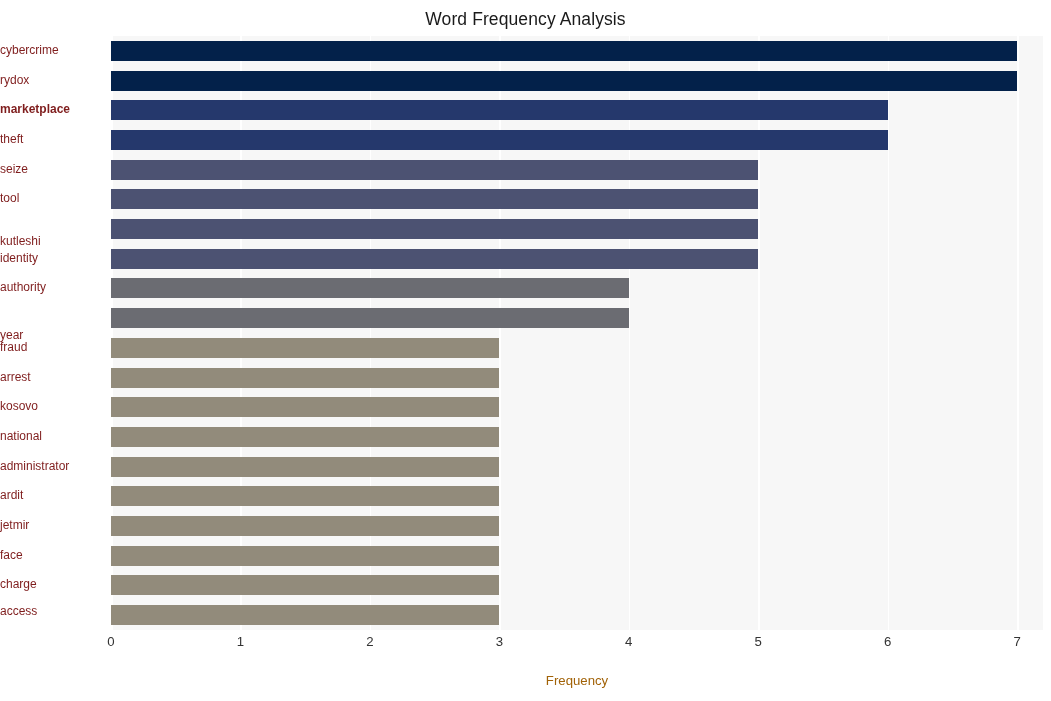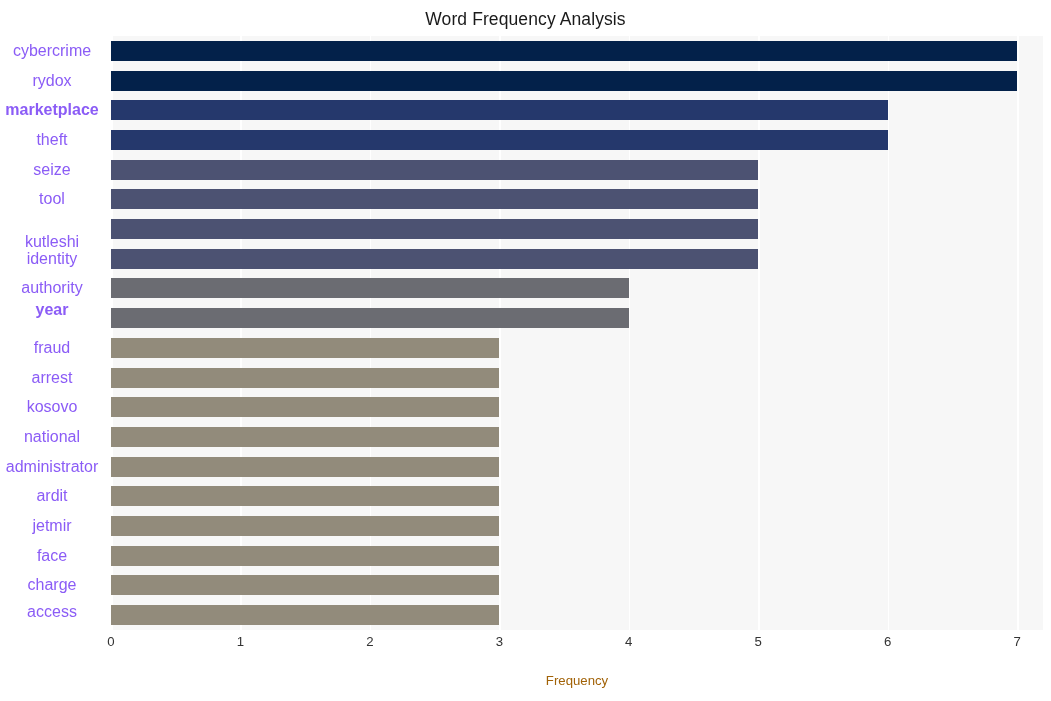--- a/index.html
+++ b/index.html
@@ -60,23 +60,23 @@
     left: 0;
     height: 20px;
     border-radius: 0;
   }
 
   
   .ytick {
     position: absolute;
     right: 0;
     width: 104px;
-    text-align: center;
-    font-size: 16px;
-    color: #8b5cf6;
+    text-align: left;
+    font-size: 12px;
+    color: #7f1d1d;
     line-height: 15px;
     white-space: nowrap;
   }
   #y-tick-layer {
     position: absolute;
     left: 0;
     top: 36px;
     width: 104px;
     height: 594px;
   }
@@ -121,21 +121,21 @@
   <div id="y-tick-layer">
       <div class="ytick" style="top: 6.85px;">cybercrime</div>
       <div class="ytick" style="top: 36.55px;">rydox</div>
       <div class="ytick" style="top: 66.25px; font-weight: bold;">marketplace</div>
       <div class="ytick" style="top: 95.95px;">theft</div>
       <div class="ytick" style="top: 125.65px;">seize</div>
       <div class="ytick" style="top: 155.35px; margin-left: 48px;">tool</div>
       <div class="ytick" style="top: 198px; padding-left: 16px;">kutleshi</div>
       <div class="ytick" style="top: 214.75px; padding-left: 48px;">identity</div>
       <div class="ytick" style="top: 244.45px;">authority</div>
-      <div class="ytick" style="top: 266px; font-weight: bold;">year</div>
+      <div class="ytick" style="top: 292px;">year</div>
       <div class="ytick" style="top: 303.85px;">fraud</div>
       <div class="ytick" style="top: 333.55px;">arrest</div>
       <div class="ytick" style="top: 363.25px;">kosovo</div>
       <div class="ytick" style="top: 392.95px;">national</div>
       <div class="ytick" style="top: 422.65px;">administrator</div>
       <div class="ytick" style="top: 452.35px;">ardit</div>
       <div class="ytick" style="top: 482.05px;">jetmir</div>
       <div class="ytick" style="top: 511.75px;">face</div>
       <div class="ytick" style="top: 541.45px;">charge</div>
       <div class="ytick" style="top: 568px;">access</div>

